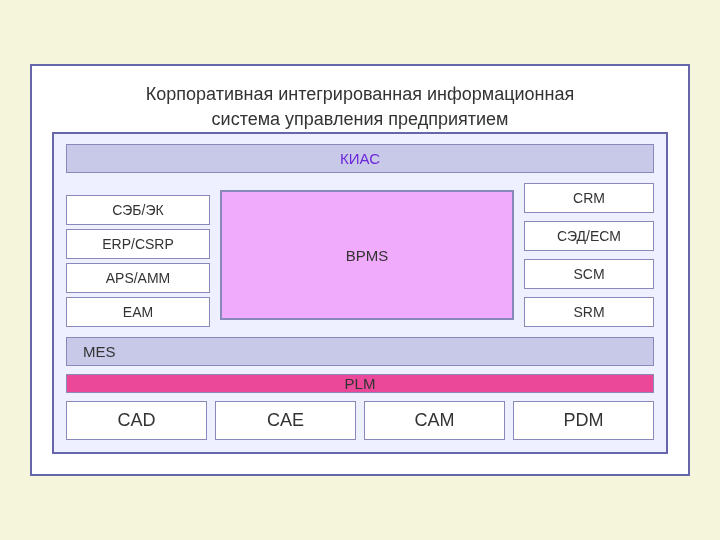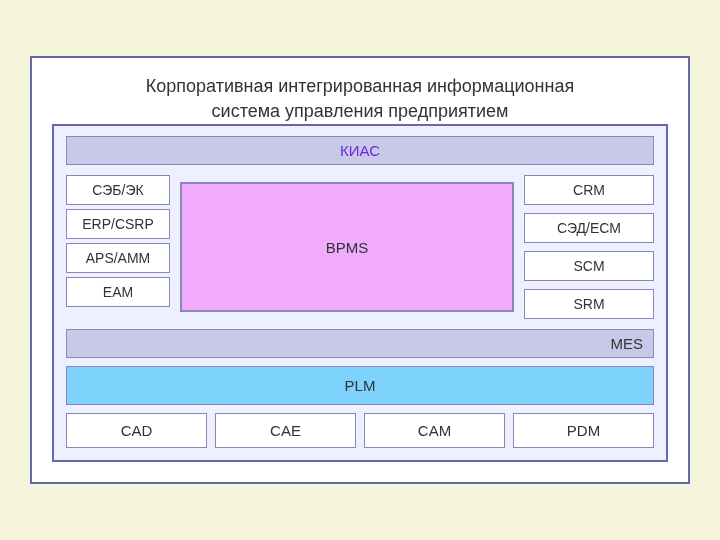--- a/index.html
+++ b/index.html
@@ -48,21 +48,22 @@
       display: flex;
       flex-direction: row;
       gap: 10px;
       margin-bottom: 10px;
     }
 
     .left-column {
       display: flex;
       flex-direction: column;
       gap: 4px;
-      width: 104px;
+      width: 144px;
+      justify-content: flex-end;
     }
 
     .center-column {
       flex: 1;
       display: flex;
       align-items: center;
       justify-content: center;
     }
 
     .right-column {
@@ -90,50 +91,50 @@
       width: 100%;
       height: 130px;
       display: flex;
       align-items: center;
       justify-content: center;
     }
 
     .mes-bar {
       background: #c8c8e8;
       border: 1px solid #8888bb;
-      text-align: right;
-      padding: 5px 10px;
+      text-align: left;
+      padding: 5px 16px;
       font-size: 15px;
       color: #333;
       margin-bottom: 8px;
     }
 
     .plm-bar {
-      background: #7dd3fc;
-      border: 1px solid #8888bb;
-      text-align: center;
-      padding: 10px 10px;
+      background: #ec4899;
+      border: 1px solid #8888bb;
+      text-align: center;
+      padding: 0 10px;
       font-size: 15px;
       color: #333;
       margin-bottom: 8px;
     }
 
     .bottom-row {
       display: flex;
       flex-direction: row;
       gap: 8px;
     }
 
     .bottom-cell {
       flex: 1;
       border: 1px solid #8888bb;
       background: #fff;
       text-align: center;
       padding: 8px 4px;
-      font-size: 15px;
+      font-size: 18px;
       color: #333;
     }
   </style>
 </head>
 <body>
 
 <div class="outer-container">
   <div class="main-title">
     <span>Корпоративная интегрированная информационная</span><br>
     <span>система управления предприятием</span>

